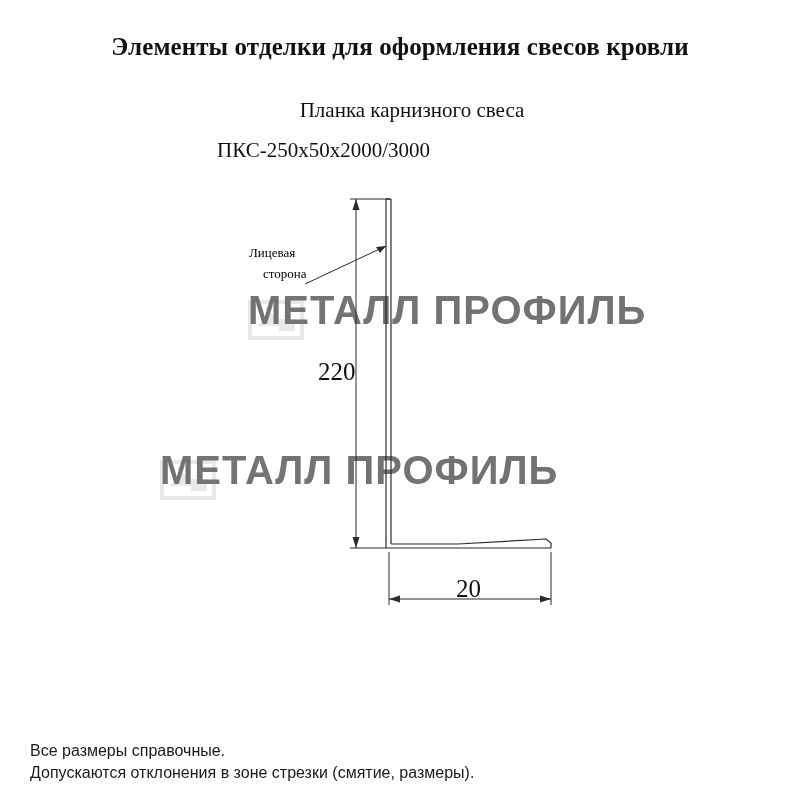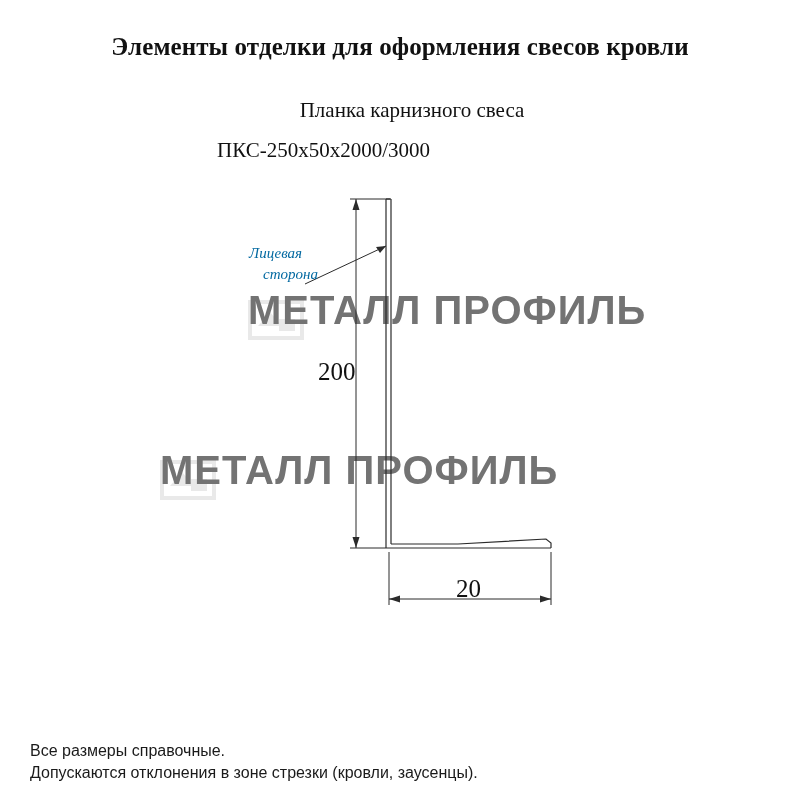--- a/index.html
+++ b/index.html
@@ -107,24 +107,23 @@
     left: 0;
     top: 0;
     width: 800px;
     height: 800px;
   }
 
   
   .label {
     position: absolute;
     font-family: "Liberation Serif", serif;
-    font-size: 15px;
-    color: #0369a1;
+    font-size: 13px;
+    color: #000000;
     white-space: nowrap;
-    font-style: italic;
   }
   .label-face-1 { left: 249px; top: 245px; }
   .label-face-2 { left: 263px; top: 266px; }
 
   .dim-text {
     position: absolute;
     font-family: "Liberation Serif", serif;
     font-size: 25px;
     color: #111111;
   }
@@ -196,18 +195,18 @@
       <polygon points="551,599 540,595.5 540,602.5" fill="#2b2b2b"></polygon>
 
       <line x1="389" y1="552" x2="389" y2="605" stroke="#2b2b2b" stroke-width="1"></line>
       <line x1="551" y1="552" x2="551" y2="605" stroke="#2b2b2b" stroke-width="1"></line>
     </g>
   </svg>
 
   <div class="label label-face-1">Лицевая</div>
   <div class="label label-face-2">сторона</div>
 
-  <div class="dim-text dim-250">200</div>
+  <div class="dim-text dim-250">220</div>
   <div class="dim-text dim-50">20</div>
 
   <div class="note note1">Все размеры справочные.</div>
-  <div class="note note2">Допускаются отклонения в зоне стрезки (кровли, заусенцы).</div>
+  <div class="note note2">Допускаются отклонения в зоне стрезки (смятие, размеры).</div>
 </div>
 
 </body></html>

